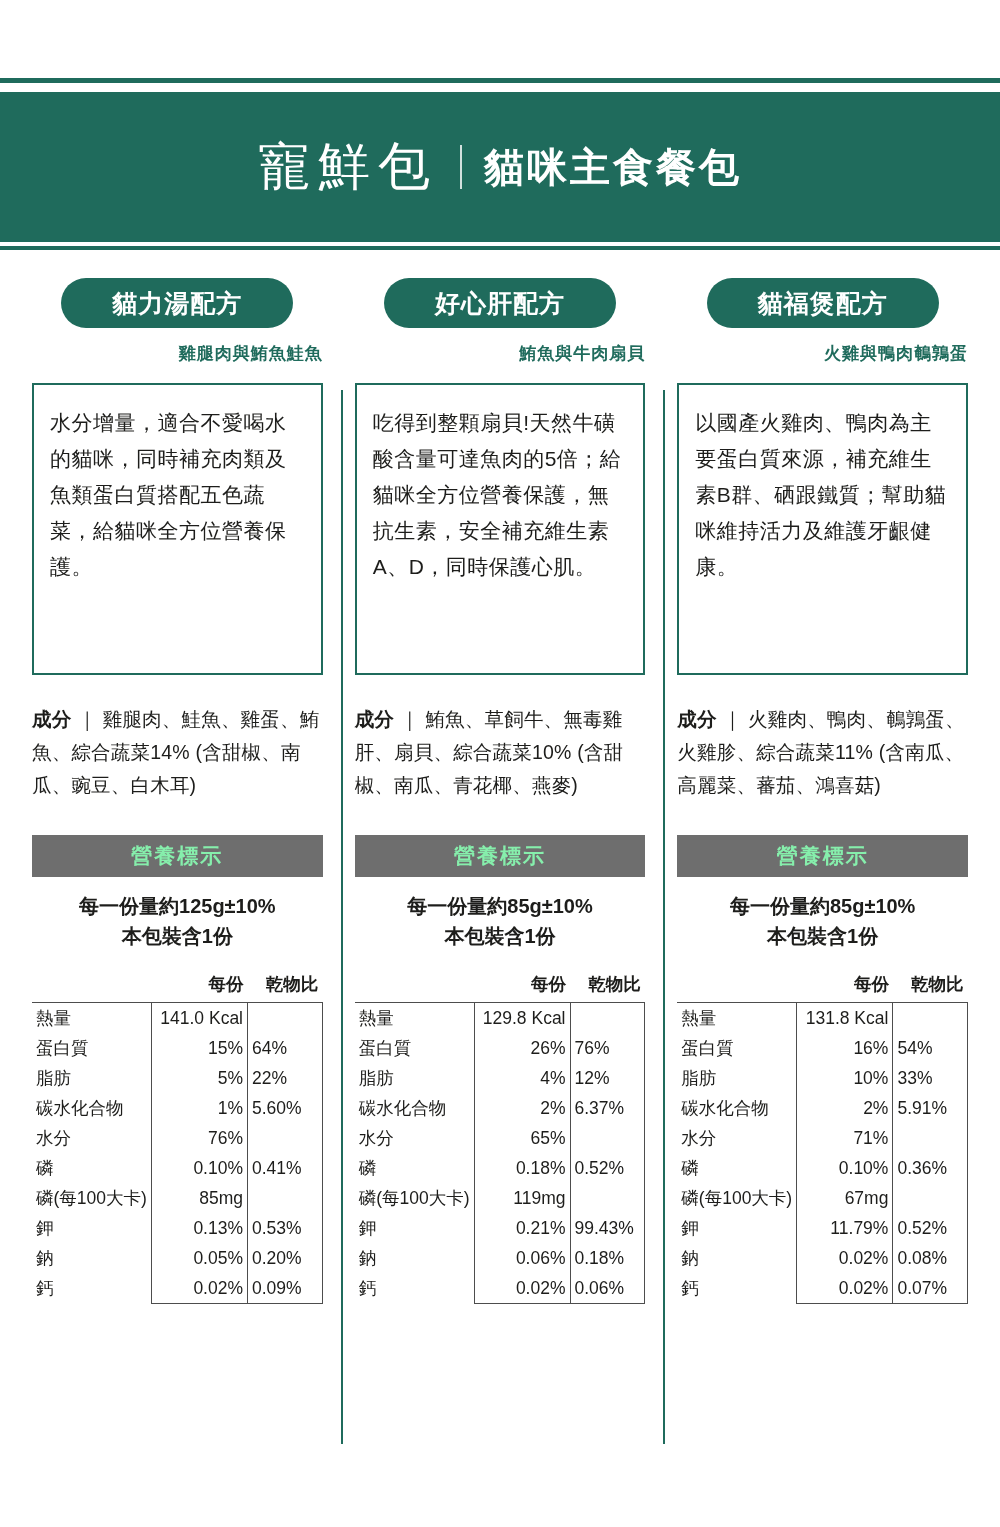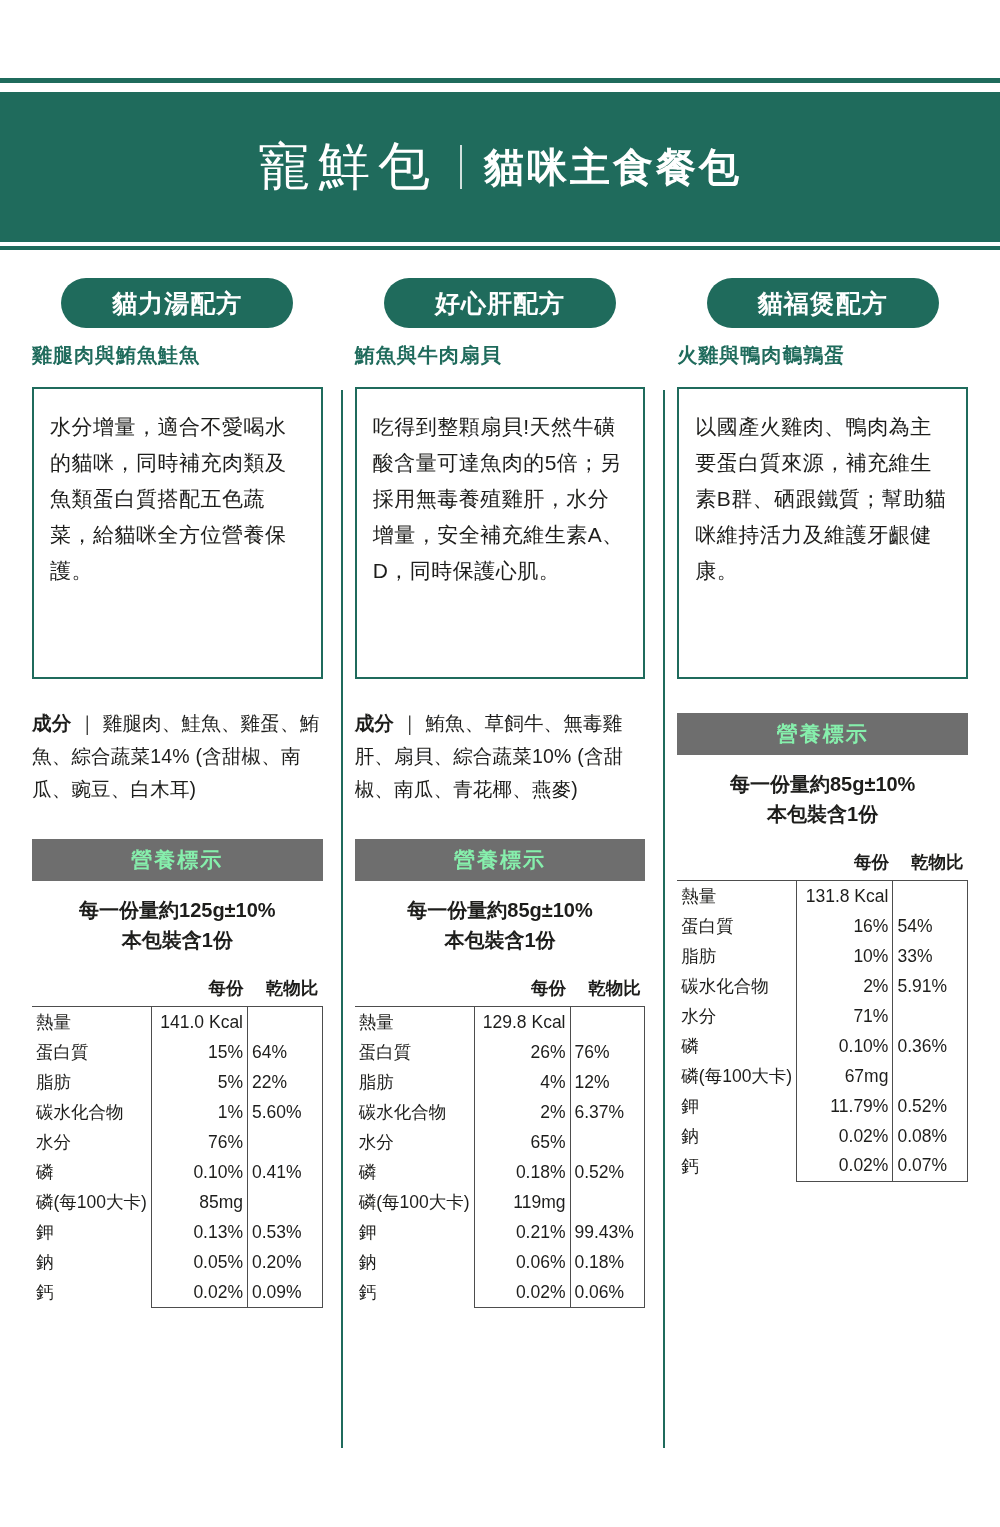--- a/index.html
+++ b/index.html
@@ -96,23 +96,23 @@
     background: #1f6b5c;
     color: #fff;
     display: flex;
     align-items: center;
     justify-content: center;
     font-size: 25px;
     font-weight: 700;
     letter-spacing: 1px;
   }
   .subtitle {
-    text-align: left;
+    text-align: right;
     color: #1f6b5c;
-    font-size: 20px;
+    font-size: 17px;
     font-weight: 700;
     margin-top: 14px;
     letter-spacing: 1px;
   }
   .desc-box {
     margin-top: 18px;
     border: 2px solid #1f6b5c;
     min-height: 292px;
     padding: 20px 16px 4px 16px;
     box-sizing: border-box;
@@ -287,21 +287,21 @@
               <td class="v1">0.02%</td>
               <td class="v2">0.09%</td>
             </tr>
           </tbody>
       </table>
     </div>
 
     <div class="col col-2">
       <div class="pill">好心肝配方</div>
       <div class="subtitle">鮪魚與牛肉扇貝</div>
-      <div class="desc-box tall">吃得到整顆扇貝!天然牛磺酸含量可達魚肉的5倍；另採用無毒養殖雞肝，水分增量，安全補充維生素A、D，同時保護心肌。</div>
+      <div class="desc-box tall">吃得到整顆扇貝!天然牛磺酸含量可達魚肉的5倍；給貓咪全方位營養保護，無抗生素，安全補充維生素A、D，同時保護心肌。</div>
       <div class="ingredients">
         <span class="ing-label">成分</span><span class="ing-sep">｜</span><span>鮪魚、草飼牛、無毒雞肝、扇貝、綜合蔬菜10% (含甜椒、南瓜、青花椰、燕麥)</span>
       </div>
       <div class="nutri-head">營養標示</div>
       <div class="serving">
         <div>每一份量約85g±10%</div>
         <div>本包裝含1份</div>
       </div>
       <table class="nutri">
         <thead>
@@ -363,20 +363,23 @@
               <td class="v2">0.06%</td>
             </tr>
           </tbody>
       </table>
     </div>
 
     <div class="col col-3">
       <div class="pill">貓福煲配方</div>
       <div class="subtitle">火雞與鴨肉鵪鶉蛋</div>
       <div class="desc-box tall">以國產火雞肉、鴨肉為主要蛋白質來源，補充維生素B群、硒跟鐵質；幫助貓咪維持活力及維護牙齦健康。</div>
+      <div class="ingredients">
+        <span class="ing-label">成分</span><span class="ing-sep">｜</span><span>火雞肉、鴨肉、鵪鶉蛋、火雞胗、綜合蔬菜11% (含南瓜、高麗菜、蕃茄、鴻喜菇)</span>
+      </div>
       <div class="nutri-head">營養標示</div>
       <div class="serving">
         <div>每一份量約85g±10%</div>
         <div>本包裝含1份</div>
       </div>
       <table class="nutri">
         <thead>
           <tr>
             <th class="blank"></th>
             <th>每份</th>

